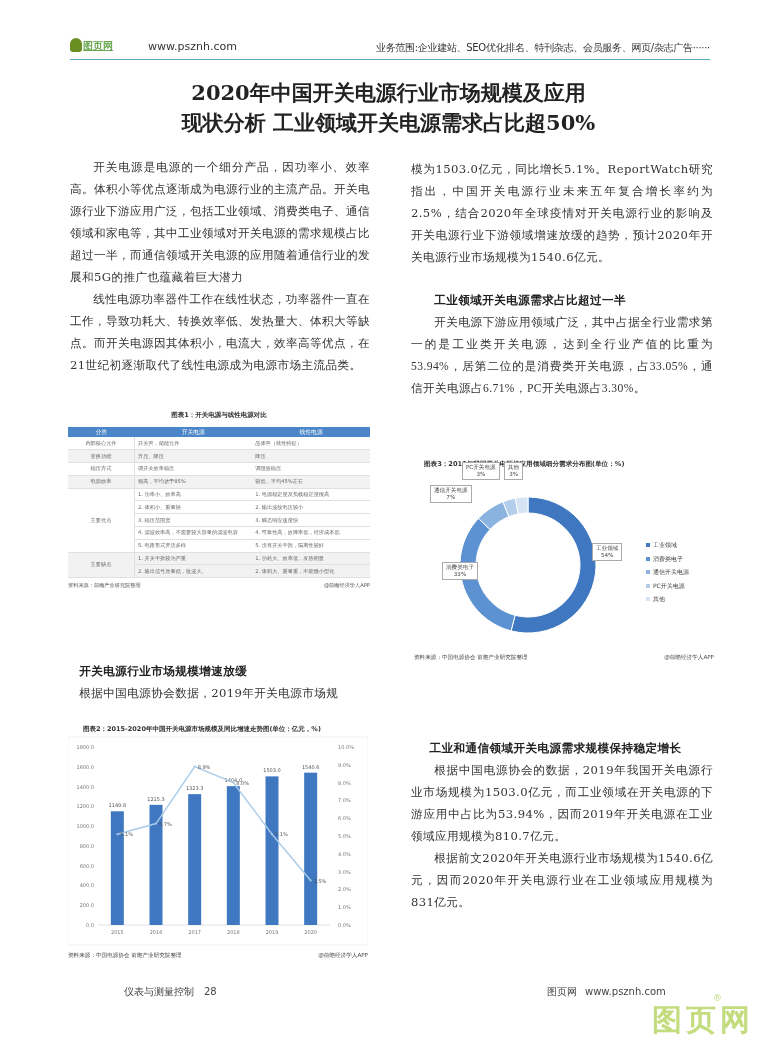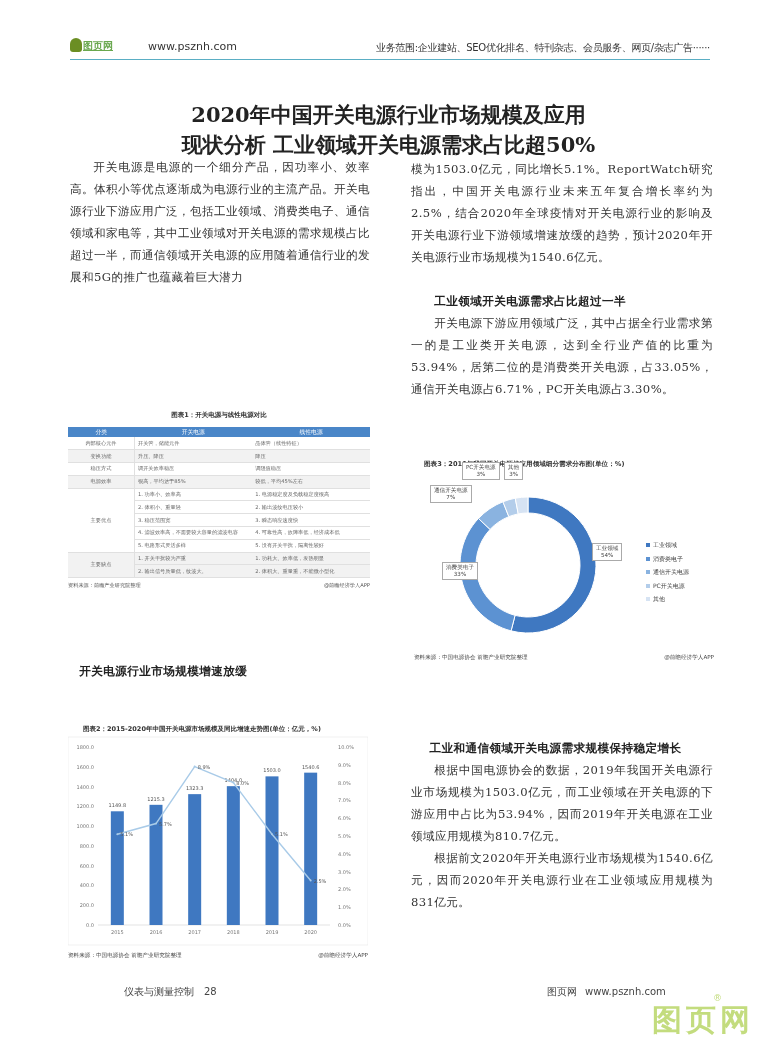--- a/index.html
+++ b/index.html
@@ -6,28 +6,28 @@
   html, body { width: 777px; height: 1047px; background: #ffffff; overflow: hidden; }
   body { position: relative; font-family: "DejaVu Serif", serif; color: #2b2b2b; }
 
   .header { position: absolute; left: 70px; top: 38px; width: 640px; height: 22px; border-bottom: 1.5px solid #5aaec4; }
   .logo { position: absolute; left: 0; top: 0; width: 50px; height: 18px; }
   .logo .mark { position: absolute; left: 0; top: 0; width: 12px; height: 14px; background: #6b8e23; border-radius: 6px 6px 3px 3px; }
   .logo .txt { position: absolute; left: 13px; top: 1px; font-family: "DejaVu Sans", sans-serif; font-size: 10px; color: #6aa84f; font-weight: bold; text-decoration: underline; }
   .site-url { position: absolute; left: 78px; top: 2px; font-family: "DejaVu Sans", sans-serif; font-size: 11px; color: #333; }
   .biz { position: absolute; right: 0; top: 3px; font-family: "DejaVu Sans", sans-serif; font-size: 10px; color: #333; letter-spacing: -0.3px; }
 
-  .title { position: absolute; left: 60px; top: 78px; width: 657px; text-align: center; font-weight: bold; font-size: 21px; line-height: 30px; color: #222; margin-top: 22px; }
+  .title { position: absolute; left: 60px; top: 78px; width: 657px; text-align: center; font-weight: bold; font-size: 21px; line-height: 30px; color: #222; }
 
   .col { position: absolute; font-size: 11.6px; line-height: 22px; letter-spacing: 0.4px; color: #333; text-align: justify; }
   .col p { text-indent: 2em; }
   .col h3 { font-size: 11.6px; font-weight: bold; text-indent: 2em; color: #222; }
   .col-left-top { left: 70px; top: 156px; width: 300px; }
   .col-right-top { left: 411px; top: 158px; width: 302px; }
-  .col-right-mid { left: 411px; top: 290px; width: 302px; }
+  .col-right-mid { left: 411px; top: 290px; width: 302px; font-family: Liberation Serif, serif; }
   .col-left-mid { left: 70px; top: 660px; width: 300px; }
   .col-right-bot { left: 411px; top: 737px; width: 302px; }
 
   
   .fig1 { position: absolute; left: 68px; top: 411px; width: 302px; height: 218px; font-family: "DejaVu Sans", sans-serif; }
   .fig1 .cap { text-align: center; font-size: 6.5px; font-weight: bold; color: #333; height: 16px; }
   .fig1 table { width: 100%; border-collapse: collapse; font-size: 5.2px; color: #666; }
   .fig1 th { background: #4a86c8; color: #fff; font-weight: normal; height: 10px; font-size: 5.8px; }
   .fig1 td { height: 12.8px; border-bottom: 0.5px solid #e0e0e0; padding-left: 3px; }
   .fig1 td.cat { text-align: center; padding: 0; border-right: 0.5px solid #e0e0e0; }
@@ -68,20 +68,21 @@
   <span class="biz">业务范围:企业建站、SEO优化排名、特刊杂志、会员服务、网页/杂志广告······</span>
 </div>
 
 <div class="title">
   <div>2020年中国开关电源行业市场规模及应用</div>
   <div>现状分析 工业领域开关电源需求占比超50%</div>
 </div>
 
 <div class="col col-left-top">
   <p>开关电源是电源的一个细分产品，因功率小、效率高。体积小等优点逐渐成为电源行业的主流产品。开关电源行业下游应用广泛，包括工业领域、消费类电子、通信领域和家电等，其中工业领域对开关电源的需求规模占比超过一半，而通信领域开关电源的应用随着通信行业的发展和5G的推广也蕴藏着巨大潜力</p>
+  <p>线性电源功率器件工作在线性状态，功率器件一直在工作，导致功耗大、转换效率低、发热量大、体积大等缺点。而开关电源因其体积小，电流大，效率高等优点，在21世纪初逐渐取代了线性电源成为电源市场主流品类。</p>
 </div>
 
 <div class="col col-right-top">
   <div>模为1503.0亿元，同比增长5.1%。ReportWatch研究指出，中国开关电源行业未来五年复合增长率约为2.5%，结合2020年全球疫情对开关电源行业的影响及开关电源行业下游领域增速放缓的趋势，预计2020年开关电源行业市场规模为1540.6亿元。</div>
 </div>
 
 <div class="col col-right-mid">
   <h3>工业领域开关电源需求占比超过一半</h3>
   <p>开关电源下游应用领域广泛，其中占据全行业需求第一的是工业类开关电源，达到全行业产值的比重为53.94%，居第二位的是消费类开关电源，占33.05%，通信开关电源占6.71%，PC开关电源占3.30%。</p>
 </div>
@@ -194,20 +195,21 @@
       <div><span class="sw" style="background: rgb(214, 227, 243);"></span><span>其他</span></div>
     </div>
   <div class="src">
     <span>资料来源：中国电源协会 前瞻产业研究院整理</span>
     <span>@前瞻经济学人APP</span>
   </div>
 </div>
 
 <div class="col col-left-mid">
   <h3 style="text-indent:0.8em">开关电源行业市场规模增速放缓</h3>
+  <div style="text-indent:0.8em">根据中国电源协会数据，2019年开关电源市场规</div>
 </div>
 
 <div class="fig2">
   <svg id="bar-svg" width="300" height="228">
       <rect x="0" y="12" width="300" height="208" fill="#fff" stroke="#e6e6e6" stroke-width="0.6"></rect>
       <line x1="30" y1="200" x2="262" y2="200" stroke="#d0d0d0" stroke-width="0.6"></line>
       <text x="26" y="202" font-size="5" fill="#777" text-anchor="end">0.0</text>
       <text x="26" y="182.22222222222223" font-size="5" fill="#777" text-anchor="end">200.0</text>
       <text x="26" y="162.44444444444446" font-size="5" fill="#777" text-anchor="end">400.0</text>
       <text x="26" y="142.66666666666669" font-size="5" fill="#777" text-anchor="end">600.0</text>

